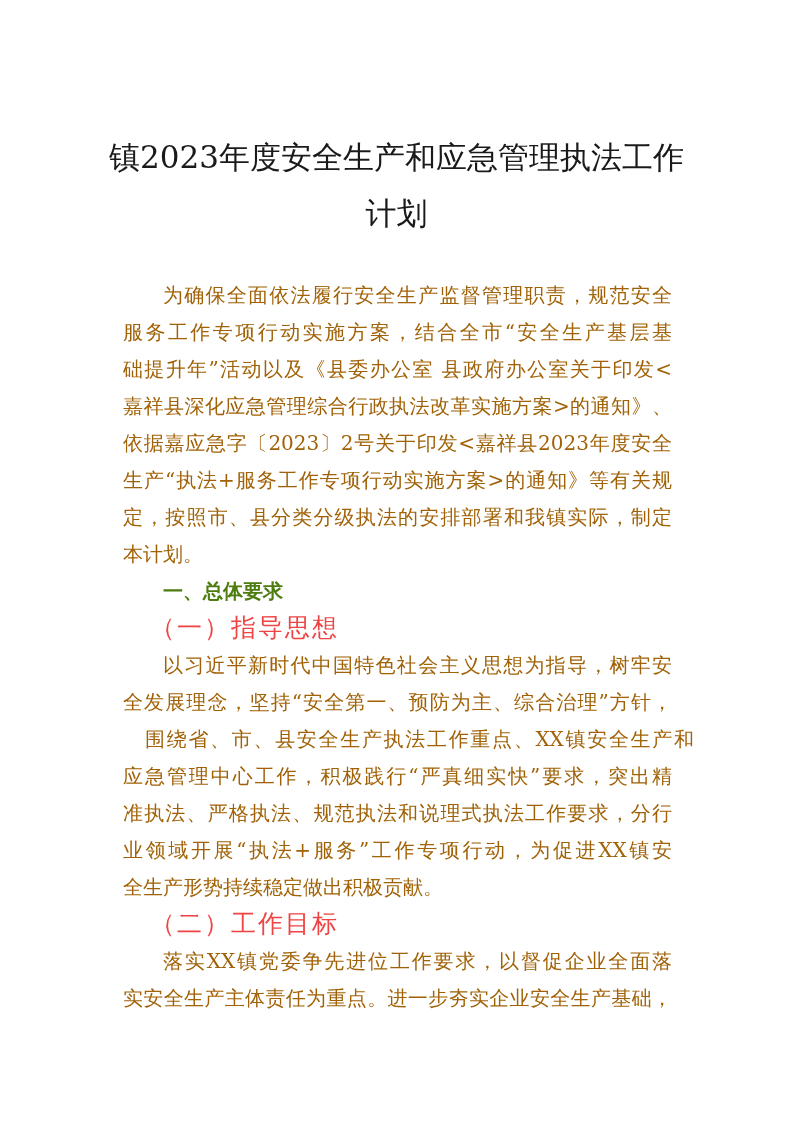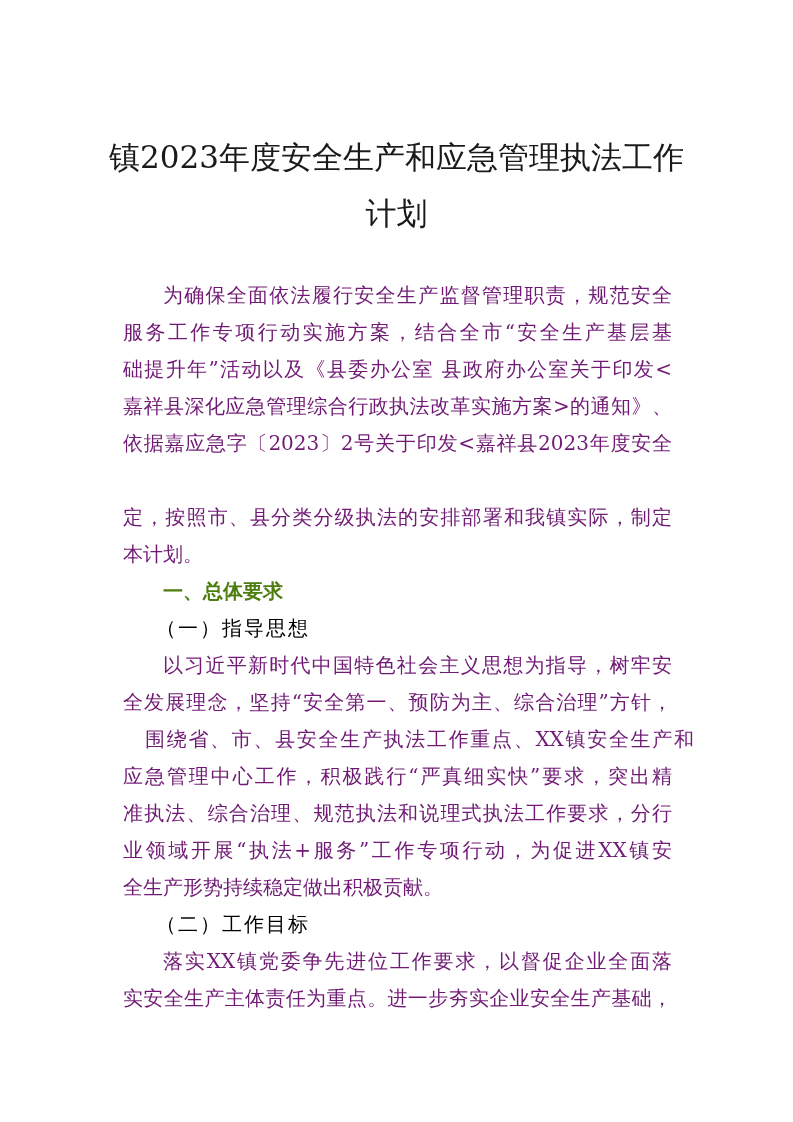--- a/index.html
+++ b/index.html
@@ -33,71 +33,72 @@
       color: #1a1a1a;
       letter-spacing: 0px;
     }
     .line {
       position: absolute;
       left: 123px;
       width: 549px;
       font-size: 20px;
       line-height: 28px;
       white-space: nowrap;
-      color: #701a75;
+      color: #a16207;
       text-align: justify;
       text-align-last: justify;
     }
     .line.indent { left: 163px; width: 509px; }
     .line.last { text-align-last: left; }
     .heading1 {
       position: absolute;
       left: 163px;
       font-size: 20px;
       line-height: 28px;
       font-weight: bold;
       font-family: "DejaVu Sans", "Liberation Sans", sans-serif;
       white-space: nowrap;
       color: #4d7c0f;
     }
     .heading2 {
       position: absolute;
-      left: 156px;
-      font-size: 20px;
+      left: 150px;
+      font-size: 25px;
       line-height: 28px;
       white-space: nowrap;
-      color: #000000;
+      color: #ef4444;
       letter-spacing: 2px;
     }
   </style>
 </head>
 <body>
 
 <div class="page">
 
   <div class="title-line" style="top:137px;">镇2023年度安全生产和应急管理执法工作</div>
   <div class="title-line" style="top:193px;">计划</div>
 
   <div class="line indent" style="top:281px;">为确保全面依法履行安全生产监督管理职责，规范安全</div>
   <div class="line" style="top:318px;">服务工作专项行动实施方案，结合全市“安全生产基层基</div>
   <div class="line" style="top:355px;">础提升年”活动以及《县委办公室 县政府办公室关于印发&lt;</div>
   <div class="line" style="top:392px;">嘉祥县深化应急管理综合行政执法改革实施方案&gt;的通知》、</div>
   <div class="line" style="top:429px;">依据嘉应急字〔2023〕2号关于印发&lt;嘉祥县2023年度安全</div>
+  <div class="line" style="top:466px;">生产“执法+服务工作专项行动实施方案&gt;的通知》等有关规</div>
   <div class="line" style="top:503px;">定，按照市、县分类分级执法的安排部署和我镇实际，制定</div>
   <div class="line last" style="top:540px;">本计划。</div>
 
   <div class="heading1" style="top:577px;">一、总体要求</div>
 
   <div class="heading2" style="top:614px;">（一）指导思想</div>
 
   <div class="line indent" style="top:651px;">以习近平新时代中国特色社会主义思想为指导，树牢安</div>
   <div class="line" style="top:688px;">全发展理念，坚持“安全第一、预防为主、综合治理”方针，</div>
   <div class="line" style="top:725px;margin-left:22px;">围绕省、市、县安全生产执法工作重点、XX镇安全生产和</div>
   <div class="line" style="top:762px;">应急管理中心工作，积极践行“严真细实快”要求，突出精</div>
-  <div class="line" style="top:799px;">准执法、综合治理、规范执法和说理式执法工作要求，分行</div>
+  <div class="line" style="top:799px;">准执法、严格执法、规范执法和说理式执法工作要求，分行</div>
   <div class="line" style="top:836px;">业领域开展“执法+服务”工作专项行动，为促进XX镇安</div>
   <div class="line last" style="top:873px;">全生产形势持续稳定做出积极贡献。</div>
 
   <div class="heading2" style="top:910px;">（二）工作目标</div>
 
   <div class="line indent" style="top:947px;">落实XX镇党委争先进位工作要求，以督促企业全面落</div>
   <div class="line" style="top:984px;">实安全生产主体责任为重点。进一步夯实企业安全生产基础，</div>
 
 </div>
 

